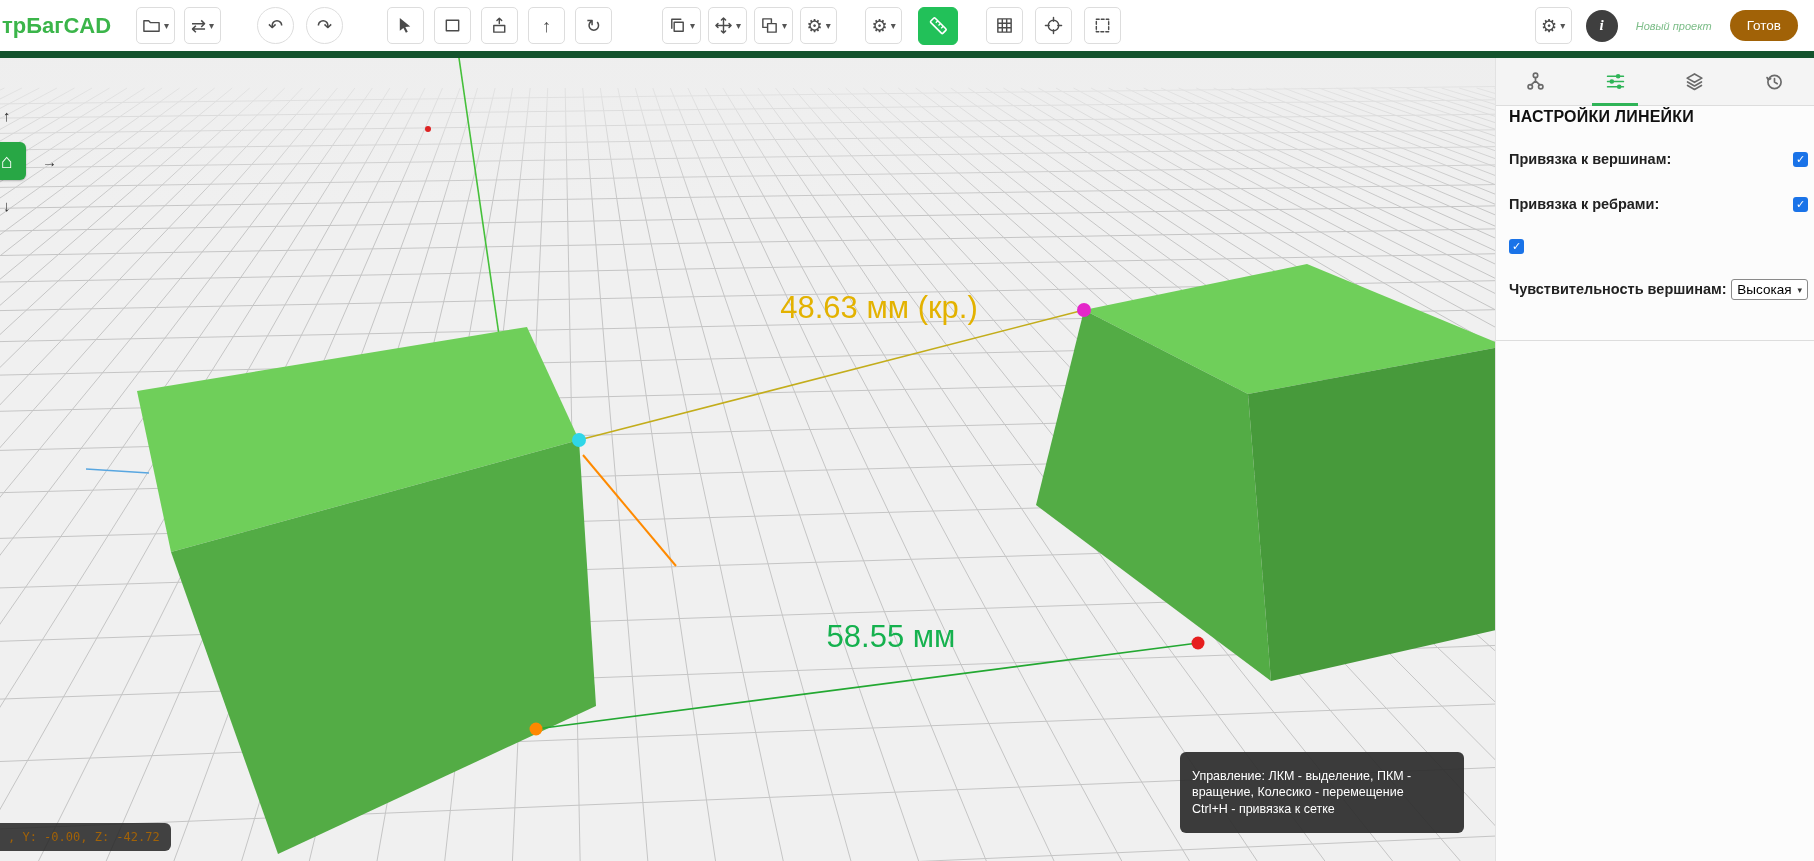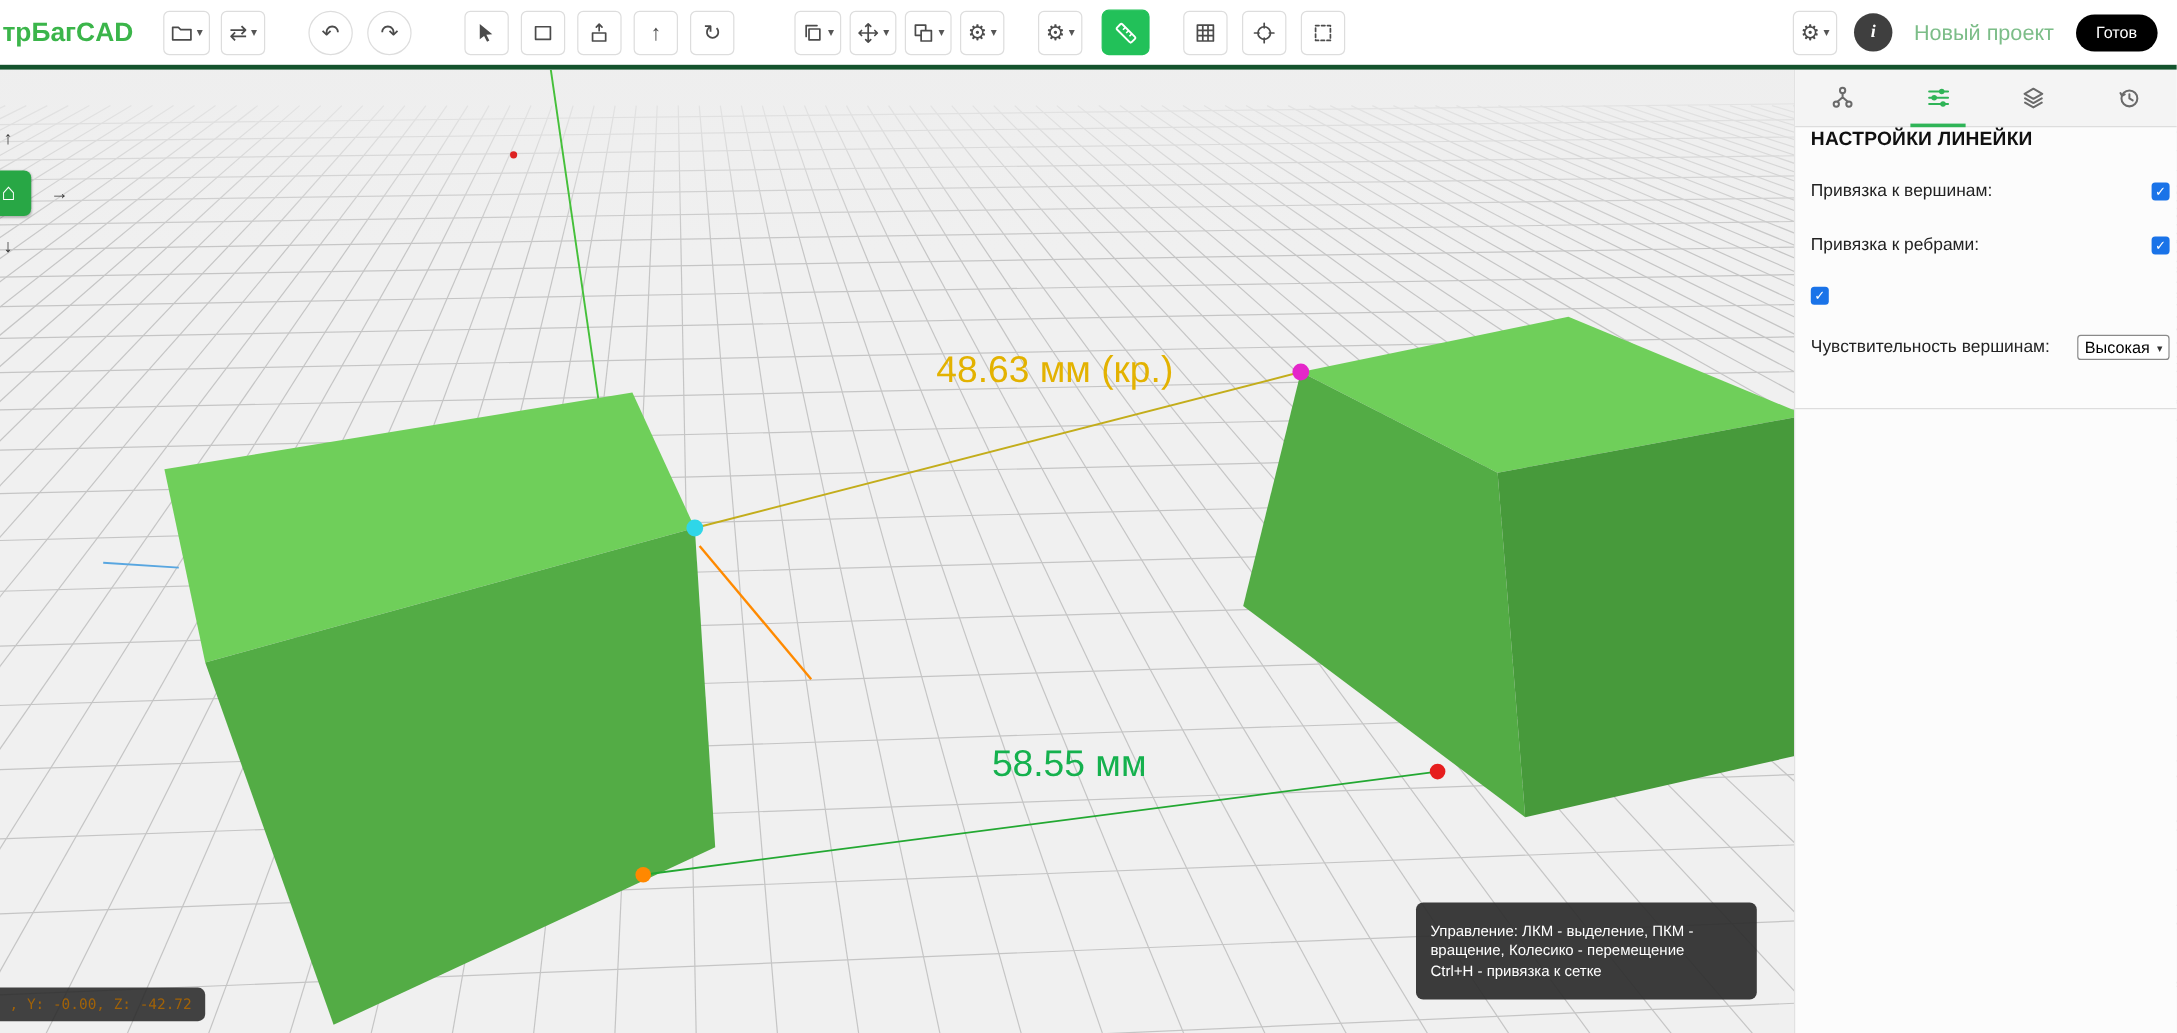--- a/index.html
+++ b/index.html
@@ -1,35 +1,35 @@
 <!DOCTYPE html>
 <html><head>
 <meta charset="utf-8">
 <style>
   * { box-sizing: border-box; margin: 0; padding: 0; }
   html,body { width:1814px; height:861px; overflow:hidden; font-family:"Liberation Sans",sans-serif; background:#fff; }
   .app { position:relative; width:1814px; height:861px; overflow:hidden; }
 
   
   .toolbar { position:absolute; top:0; left:0; right:0; height:58px; background:#fff;
-             border-bottom:4px solid #14532d; display:flex; align-items:center; z-index:10; }
+             border-bottom:7px solid #14532d; display:flex; align-items:center; z-index:10; }
   .logo { font-size:22px; font-weight:bold; color:#3bb54a; padding-left:2px; width:118px; white-space:nowrap; overflow:hidden; }
   .tgroup { display:flex; align-items:center; gap:9px; }
   .tb { height:37px; min-width:37px; display:inline-flex; align-items:center; justify-content:center;
         background:#fff; border:1px solid #ddd; border-radius:5px; gap:3px; padding:0 5px; cursor:pointer; }
   .tb.round { border-radius:50%; width:37px; padding:0; }
   .tb.active-tool { background:#22c159; border-color:#22c159; width:40px; height:38px; border-radius:6px; }
   .uic { font-size:18px; color:#4b4b4b; line-height:1; }
   .car { font-size:10px; color:#555; }
   svg.ic { width:19px; height:19px; stroke:#4b4b4b; fill:none; stroke-width:1.5; stroke-linecap:round; stroke-linejoin:round; }
   .spacer { flex:1; }
   .info-btn { width:32px; height:32px; border-radius:50%; background:#3f3f3f; color:#fff; border:none;
               font:italic bold 15px "Liberation Serif",serif; display:flex; align-items:center; justify-content:center; cursor:pointer; }
-  .proj-status { font-size:18px; color:#7cbd88; margin:0 4px; white-space:nowrap; }
-  .ready-btn { background:#000000; color:#fff; border:none; border-radius:16px; padding:8px 17px;
+  .proj-status { font-size:11px; color:#7cbd88; margin:0 4px; white-space:nowrap;font-style:italic; }
+  .ready-btn { background:#a16207; color:#fff; border:none; border-radius:16px; padding:8px 17px;
                font-size:13.5px; cursor:pointer; margin-right:16px; white-space:nowrap; }
 
   
   .viewport { position:absolute; top:58px; left:0; width:1814px; height:803px; background:#f0f0f0; overflow:hidden; }
   .viewport svg.layer { position:absolute; left:0; top:0; width:1814px; height:803px; }
   .haze { position:absolute; left:0; top:0; right:0; height:150px; pointer-events:none;
           background:linear-gradient(rgba(238,238,238,.9), rgba(238,238,238,0)); }
   .mlabel { font-size:31px; font-family:"Liberation Sans",sans-serif; }
 
   .nav-arrow { position:absolute; color:#333; font-size:15px; z-index:3; line-height:1; }
@@ -52,21 +52,21 @@
           background:none; border:none; }
   .ptab svg { width:21px; height:21px; stroke:#6a6a6a; fill:none; stroke-width:1.6; stroke-linecap:round; stroke-linejoin:round; }
   .ptab svg .k { fill:#6a6a6a; stroke:none; }
   .ptab.active svg { stroke:#2fb457; }
   .ptab.active svg .k { fill:#2fb457; }
   .ptab.active::after { content:""; position:absolute; bottom:-1px; left:50%; transform:translateX(-50%);
                         width:46px; height:3px; background:#2fb457; }
   .panel h2 { margin:2px 13px 24px; font-size:16px; color:#111; letter-spacing:.2px; }
   .prow { display:flex; justify-content:space-between; align-items:center; margin:0 6px 25px 13px;
           font-size:14.5px; color:#222; }
-  .plabel { max-width:232px; line-height:1.35; }
+  .plabel { max-width:232px; line-height:1.35;font-weight:bold; }
   .cb { width:15px; height:15px; min-width:15px; background:#1a73e8; border-radius:3px; color:#fff;
         display:inline-flex; align-items:center; justify-content:center; font-size:11px; cursor:pointer; }
   .sel { display:inline-flex; align-items:center; gap:6px; border:1px solid #8a8a8a; border-radius:3px;
          background:#fff; padding:2px 5px; font-size:13.5px; color:#000; cursor:pointer; white-space:nowrap; }
   .selar { font-size:9px; color:#333; }
   .pdiv { border:none; border-top:1px solid #ddd; margin-top:40px; }
 </style>
 </head>
 <body>
 

